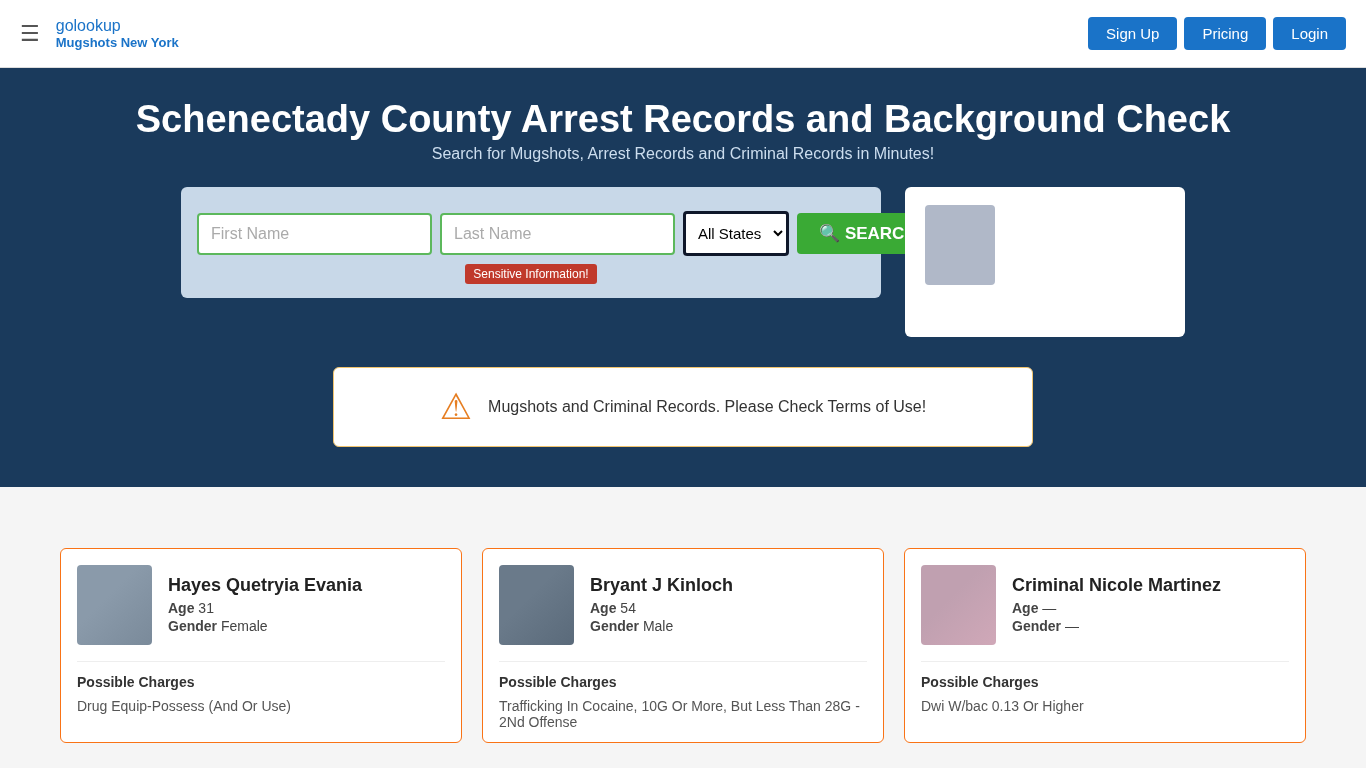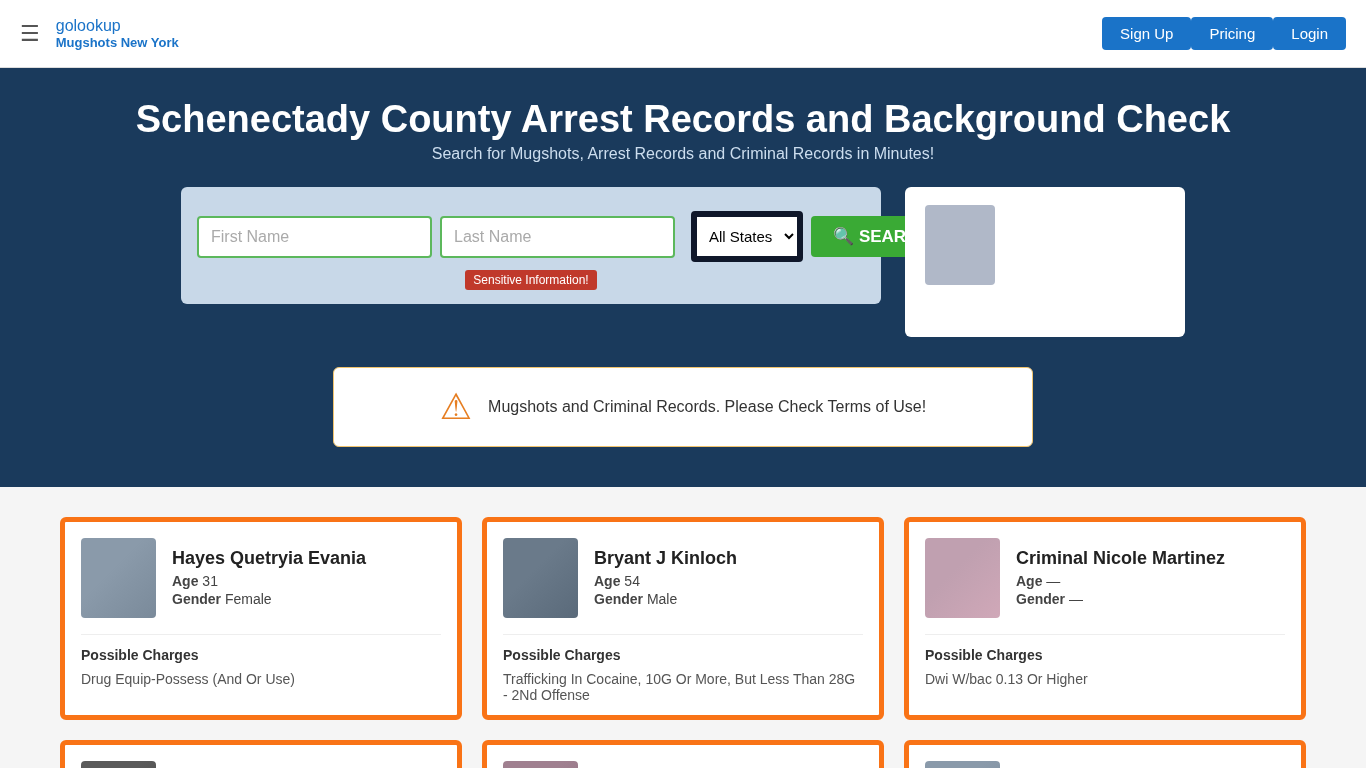--- a/index.html
+++ b/index.html
@@ -14,21 +14,21 @@
       background: #fff;
       border-bottom: 1px solid #ddd;
       height: 68px;
     }
     .header-left { display: flex; align-items: center; gap: 16px; }
     .hamburger { font-size: 22px; color: #555; cursor: pointer; }
     .logo-area { display: flex; flex-direction: column; }
     .logo-go { color: #1a73c8; }
     .logo-lookup { color: #1a73c8; }
     .logo-sub { font-size: 13px; color: #1a73c8; font-weight: bold; }
-    .header-right { display: flex; gap: 0; }
+    .header-right { display: flex; gap: 7px; }
     .btn-signup {
       background: #1a73c8;
       color: #fff;
       border: none;
       padding: 8px 18px;
       border-radius: 4px;
       font-size: 15px;
       cursor: pointer;
     }
     .btn-pricing {
@@ -107,27 +107,26 @@
       border: 2px solid #5cb85c;
       border-radius: 4px;
       padding: 10px 12px;
       font-size: 16px;
       color: #aaa;
       background: #fff;
       flex: 1;
     }
     .search-inputs input::placeholder { color: #aaa; }
     .search-inputs select {
-      border: 6px solid #0f172a;
+      border: 3px solid #0f172a;
       border-radius: 4px;
       padding: 10px 8px;
       font-size: 15px;
       background: #fff;
       flex: 1;
-      margin-left: 8px;
     }
     .search-btn {
       background: #3aaa35;
       color: #fff;
       border: none;
       border-radius: 4px;
       padding: 10px 22px;
       font-size: 17px;
       font-weight: bold;
       cursor: pointer;
@@ -186,22 +185,23 @@
       background: #f5f5f5;
     }
     .cards-grid {
       display: grid;
       grid-template-columns: repeat(3, 1fr);
       gap: 20px;
     }
     .card {
       background: #fff;
       border-radius: 6px;
-      border: 5px solid #f97316;
+      border: 1px solid #f97316;
       overflow: hidden;
+      margin-top: 31px;
     }
     .card-top {
       display: flex;
       align-items: center;
       gap: 16px;
       padding: 16px;
     }
     .card-avatar {
       width: 75px;
       height: 80px;

